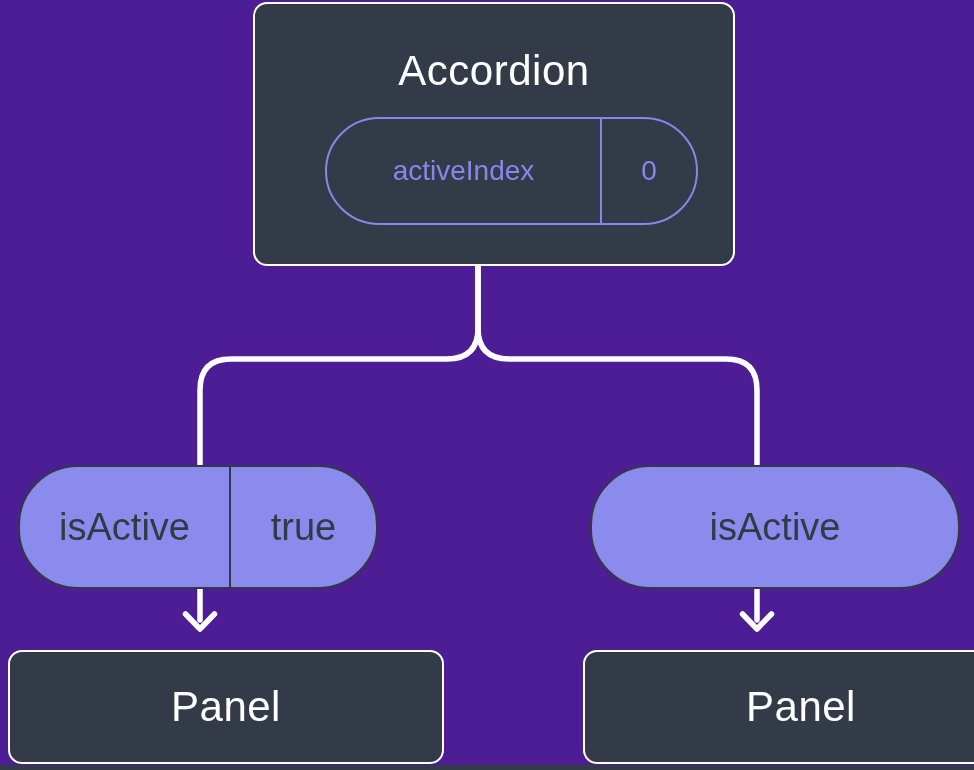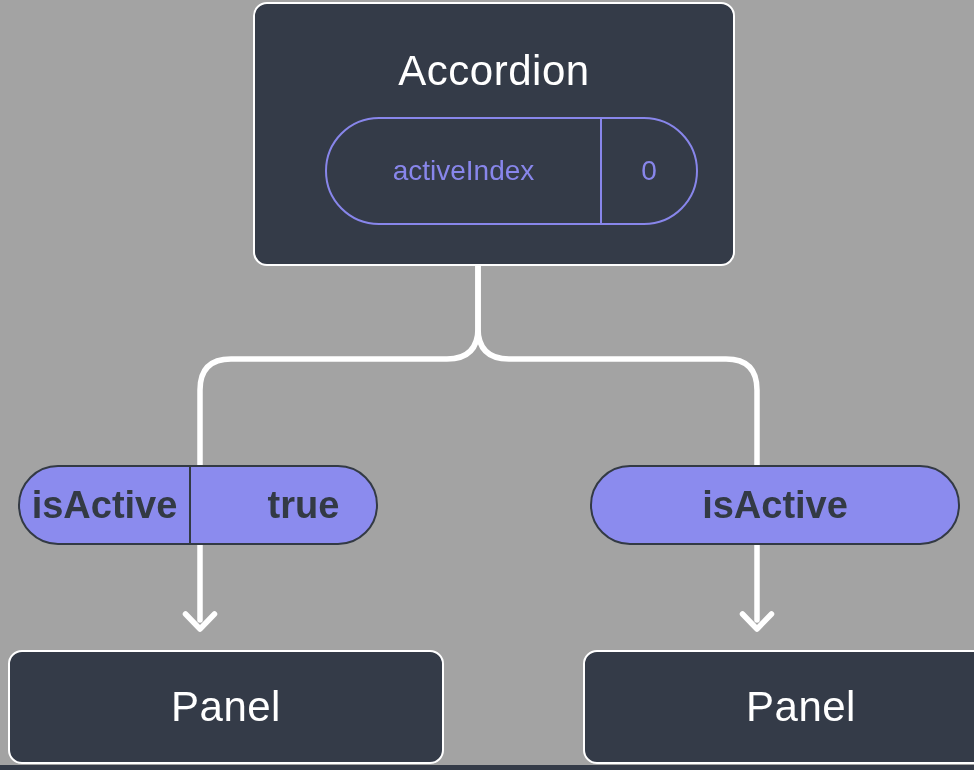--- a/index.html
+++ b/index.html
@@ -1,20 +1,20 @@
 <!DOCTYPE html>
 <html><head>
 <meta charset="utf-8">
 <style>
   html, body { margin: 0; padding: 0; background: #4C6870; }
   .stage {
     position: relative;
     width: 974px;
     height: 770px;
-    background: #a3a3a3;
+    background: #4c1d95;
     overflow: hidden;
     font-family: "Liberation Sans", sans-serif;
   }
   .connectors {
     position: absolute;
     left: 0; top: 0;
     width: 974px; height: 770px;
     pointer-events: none;
   }
   .node {
@@ -50,28 +50,27 @@
   .pill-outline {
     left: 70px; top: 113px;
     width: 373px; height: 108px;
     border: 2.5px solid #8886EB;
     color: #8886EB;
     font-size: 28px;
   }
   .pill-outline .pill-value { width: 94px; border-left: 2.5px solid #8886EB; }
   .pill-solid {
     top: 465px;
-    height: 80px;
+    height: 124px;
     background: #8B8BEE;
     border: 2.5px solid #333A44;
     color: #333A44;
     font-size: 38px;
-    font-weight: bold;
   }
-  .pill-solid .pill-value { border-left: 2.5px solid #333A44; padding-left: 40px; }
+  .pill-solid .pill-value { border-left: 2.5px solid #333A44; }
   .pill-left { left: 18px; width: 360px; }
   .pill-left .pill-value { width: 145px; }
   .pill-right { left: 590px; width: 370px; }
   .pill-right .pill-value { width: 158px; }
   .panel-node {
     top: 650px;
     width: 436px;
     height: 114px;
     display: flex;
     align-items: center;

